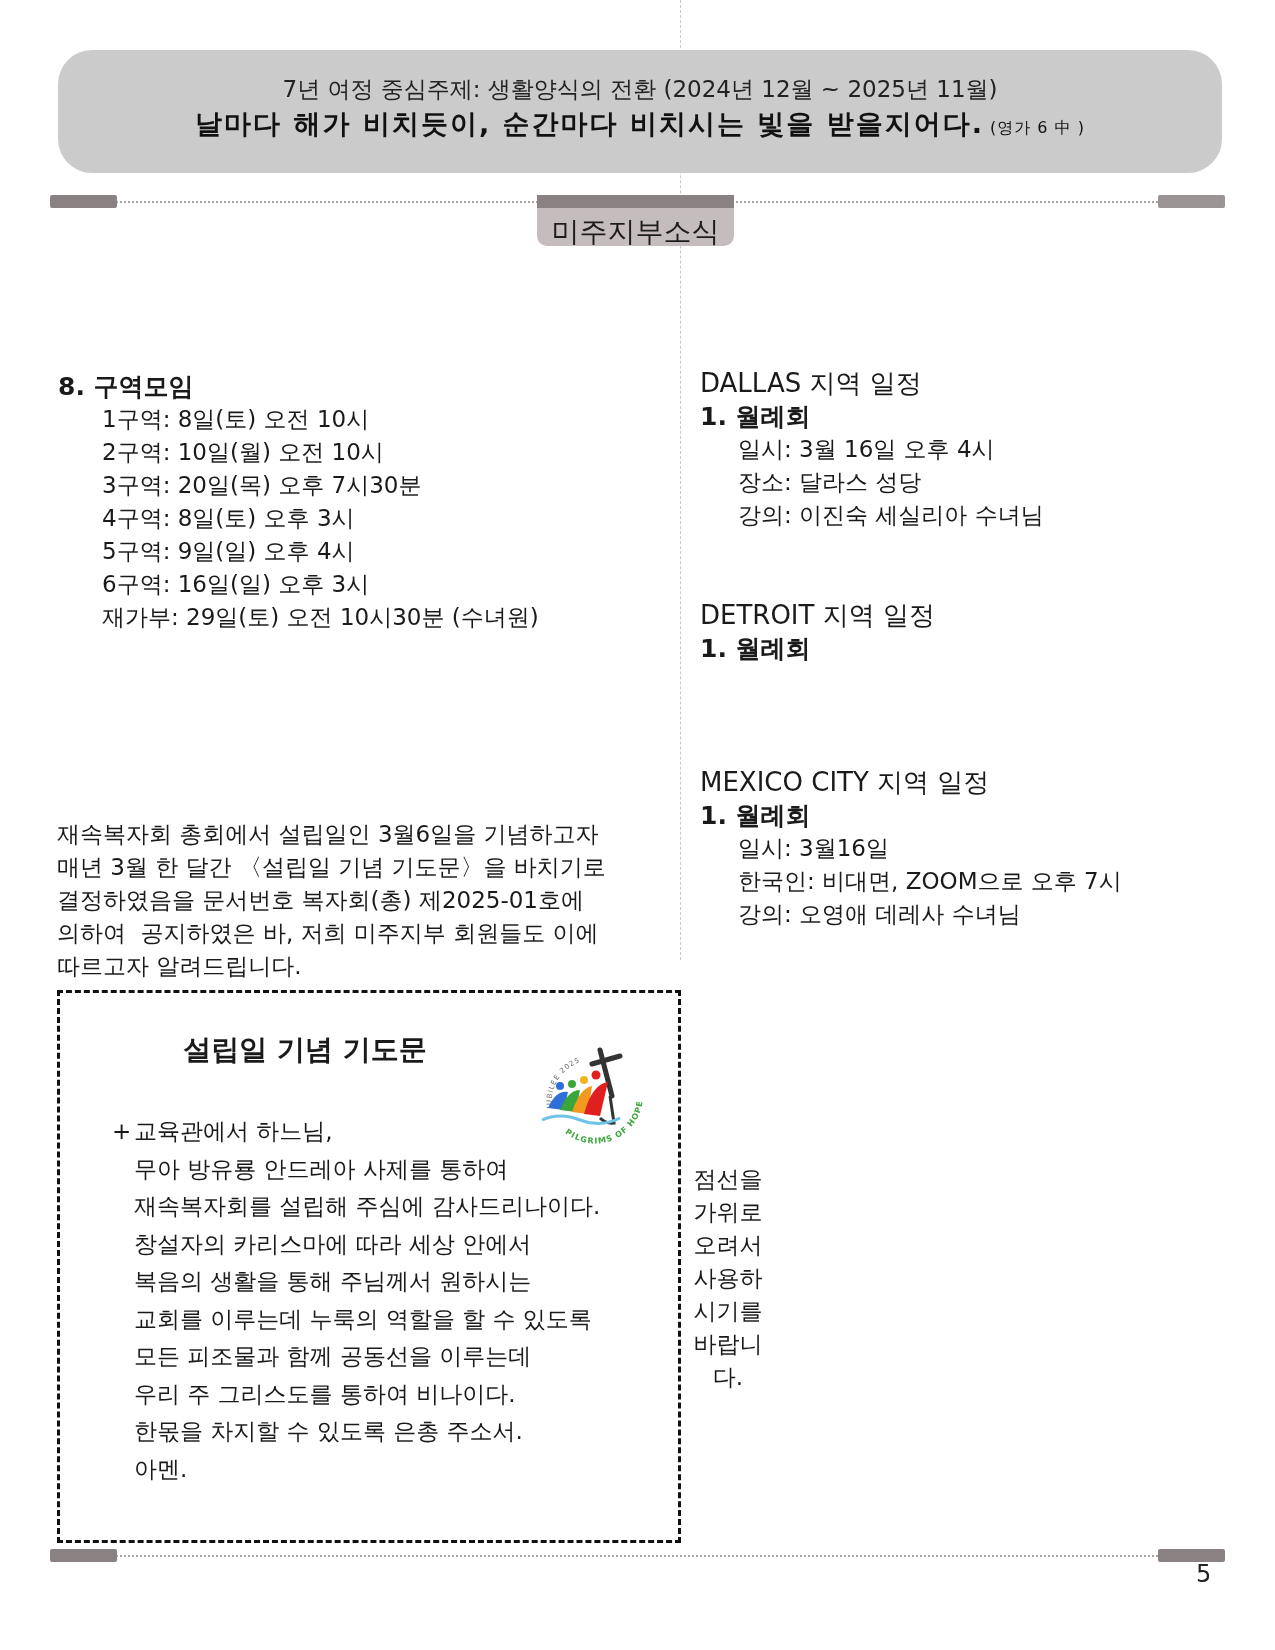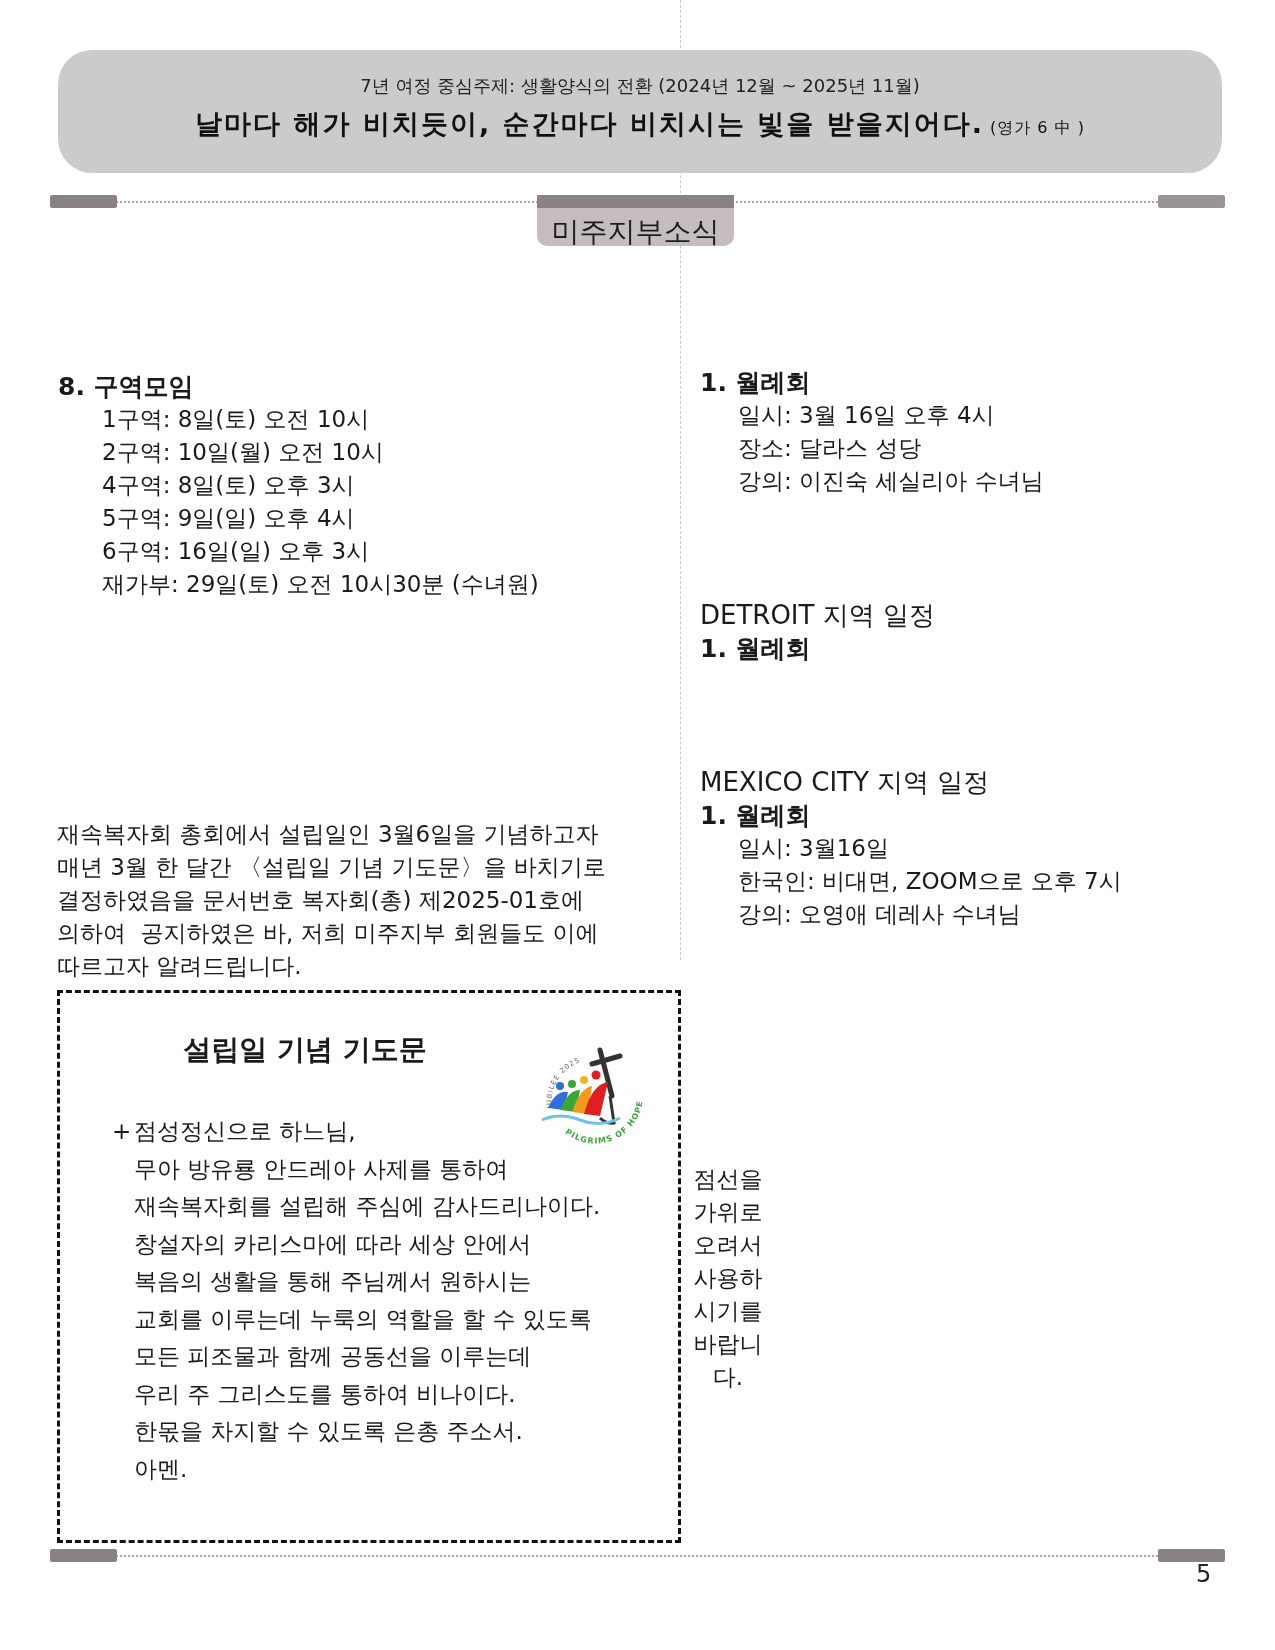--- a/index.html
+++ b/index.html
@@ -2,21 +2,21 @@
 <html><head>
 <meta charset="utf-8">
 <style>
   * { box-sizing: border-box; margin: 0; padding: 0; }
   html, body { width: 1275px; height: 1650px; background: #ffffff; }
   body { position: relative; font-family: "DejaVu Sans", "Liberation Sans", sans-serif; color: #1a1a1a; overflow: hidden; }
 
   .center-divider { position: absolute; left: 680px; top: 0; width: 0; height: 960px; border-left: 1px dashed #c8c8c8; }
 
   .theme-banner { position: absolute; left: 58px; top: 50px; width: 1164px; height: 123px; background: #cbcbcb; border-radius: 34px; text-align: center; }
-  .theme-line1 { position: absolute; left: 0; right: 0; top: 24px; font-size: 18px; color: #222; }
+  .theme-line1 { position: absolute; left: 0; right: 0; top: 24px; font-size: 23px; color: #222; }
   .theme-line2 { position: absolute; left: 0; right: 0; top: 56px; font-size: 27px; font-weight: bold; color: #111; letter-spacing: 2px; }
   .theme-source { font-size: 16px; font-weight: normal; letter-spacing: 1px; margin-left: 6px; }
 
   .rule { position: absolute; height: 0; border-top: 2px dotted #a9a5a5; }
   .rule-cap { position: absolute; width: 67px; height: 13px; background: #8a8282; border-radius: 2px; }
 
   .section-tab { position: absolute; left: 537px; top: 195px; width: 197px; height: 51px; background: #c4bcbd; border-radius: 0 0 10px 10px; overflow: hidden; }
   .section-tab-top { position: absolute; left: 0; top: 0; width: 100%; height: 13px; background: #8a8282; }
   .section-tab-label { position: absolute; left: 0; right: 0; top: 18px; text-align: center; font-size: 28px; color: #1c1c1c; }
 
@@ -60,28 +60,30 @@
 <div class="section-tab">
   <div class="section-tab-top"></div>
   <div class="section-tab-label">미주지부소식</div>
 </div>
 
 <div class="block" style="left:58px; top:370px;">
   <div class="heading">8. 구역모임</div>
   <div class="indent">
     <div>1구역: 8일(토) 오전 10시</div>
     <div>2구역: 10일(월) 오전 10시</div>
+    <div>3구역: 20일(목) 오후 7시30분</div>
     <div>4구역: 8일(토) 오후 3시</div>
     <div>5구역: 9일(일) 오후 4시</div>
     <div>6구역: 16일(일) 오후 3시</div>
     <div>재가부: 29일(토) 오전 10시30분 (수녀원)</div>
   </div>
 </div>
 
 <div class="block" style="left:700px; top:366px;">
+  <div class="region-title">DALLAS 지역 일정</div>
   <div class="heading">1. 월례회</div>
   <div class="indent-r">
     <div>일시: 3월 16일 오후 4시</div>
     <div>장소: 달라스 성당</div>
     <div>강의: 이진숙 세실리아 수녀님</div>
   </div>
 </div>
 
 <div class="block" style="left:700px; top:598px;">
   <div class="region-title">DETROIT 지역 일정</div>
@@ -129,21 +131,21 @@
       <circle cx="66" cy="37" r="4.5" fill="#e02020"></circle>
       <path d="M18 70 Q26 52 38 54 L34 72 Z" fill="#2e6fd8"></path>
       <path d="M30 72 Q38 52 50 52 L46 74 Z" fill="#3aa63a"></path>
       <path d="M42 74 Q50 50 62 48 L58 76 Z" fill="#f29a1f"></path>
       <path d="M54 76 Q62 46 78 44 L70 78 Z" fill="#e02020"></path>
       <path d="M12 82 Q30 74 50 82 Q70 90 90 80" stroke="#6fc3e8" stroke-width="3" fill="none"></path>
     </svg>
   </div>
 
   <div class="prayer-body">
-    <div class="prayer-line first"><span class="cross-mark">+</span><span>점성정신으로 하느님,</span></div>
+    <div class="prayer-line first"><span class="cross-mark">+</span><span>교육관에서 하느님,</span></div>
     <div class="prayer-line">무아 방유룡 안드레아 사제를 통하여</div>
     <div class="prayer-line">재속복자회를 설립해 주심에 감사드리나이다.</div>
     <div class="prayer-line">창설자의 카리스마에 따라 세상 안에서</div>
     <div class="prayer-line">복음의 생활을 통해 주님께서 원하시는</div>
     <div class="prayer-line">교회를 이루는데 누룩의 역할을 할 수 있도록</div>
     <div class="prayer-line">모든 피조물과 함께 공동선을 이루는데</div>
     <div class="prayer-line">우리 주 그리스도를 통하여 비나이다.</div>
     <div class="prayer-line">한몫을 차지할 수 있도록 은총 주소서.</div>
     <div class="prayer-line">아멘.</div>
   </div>

